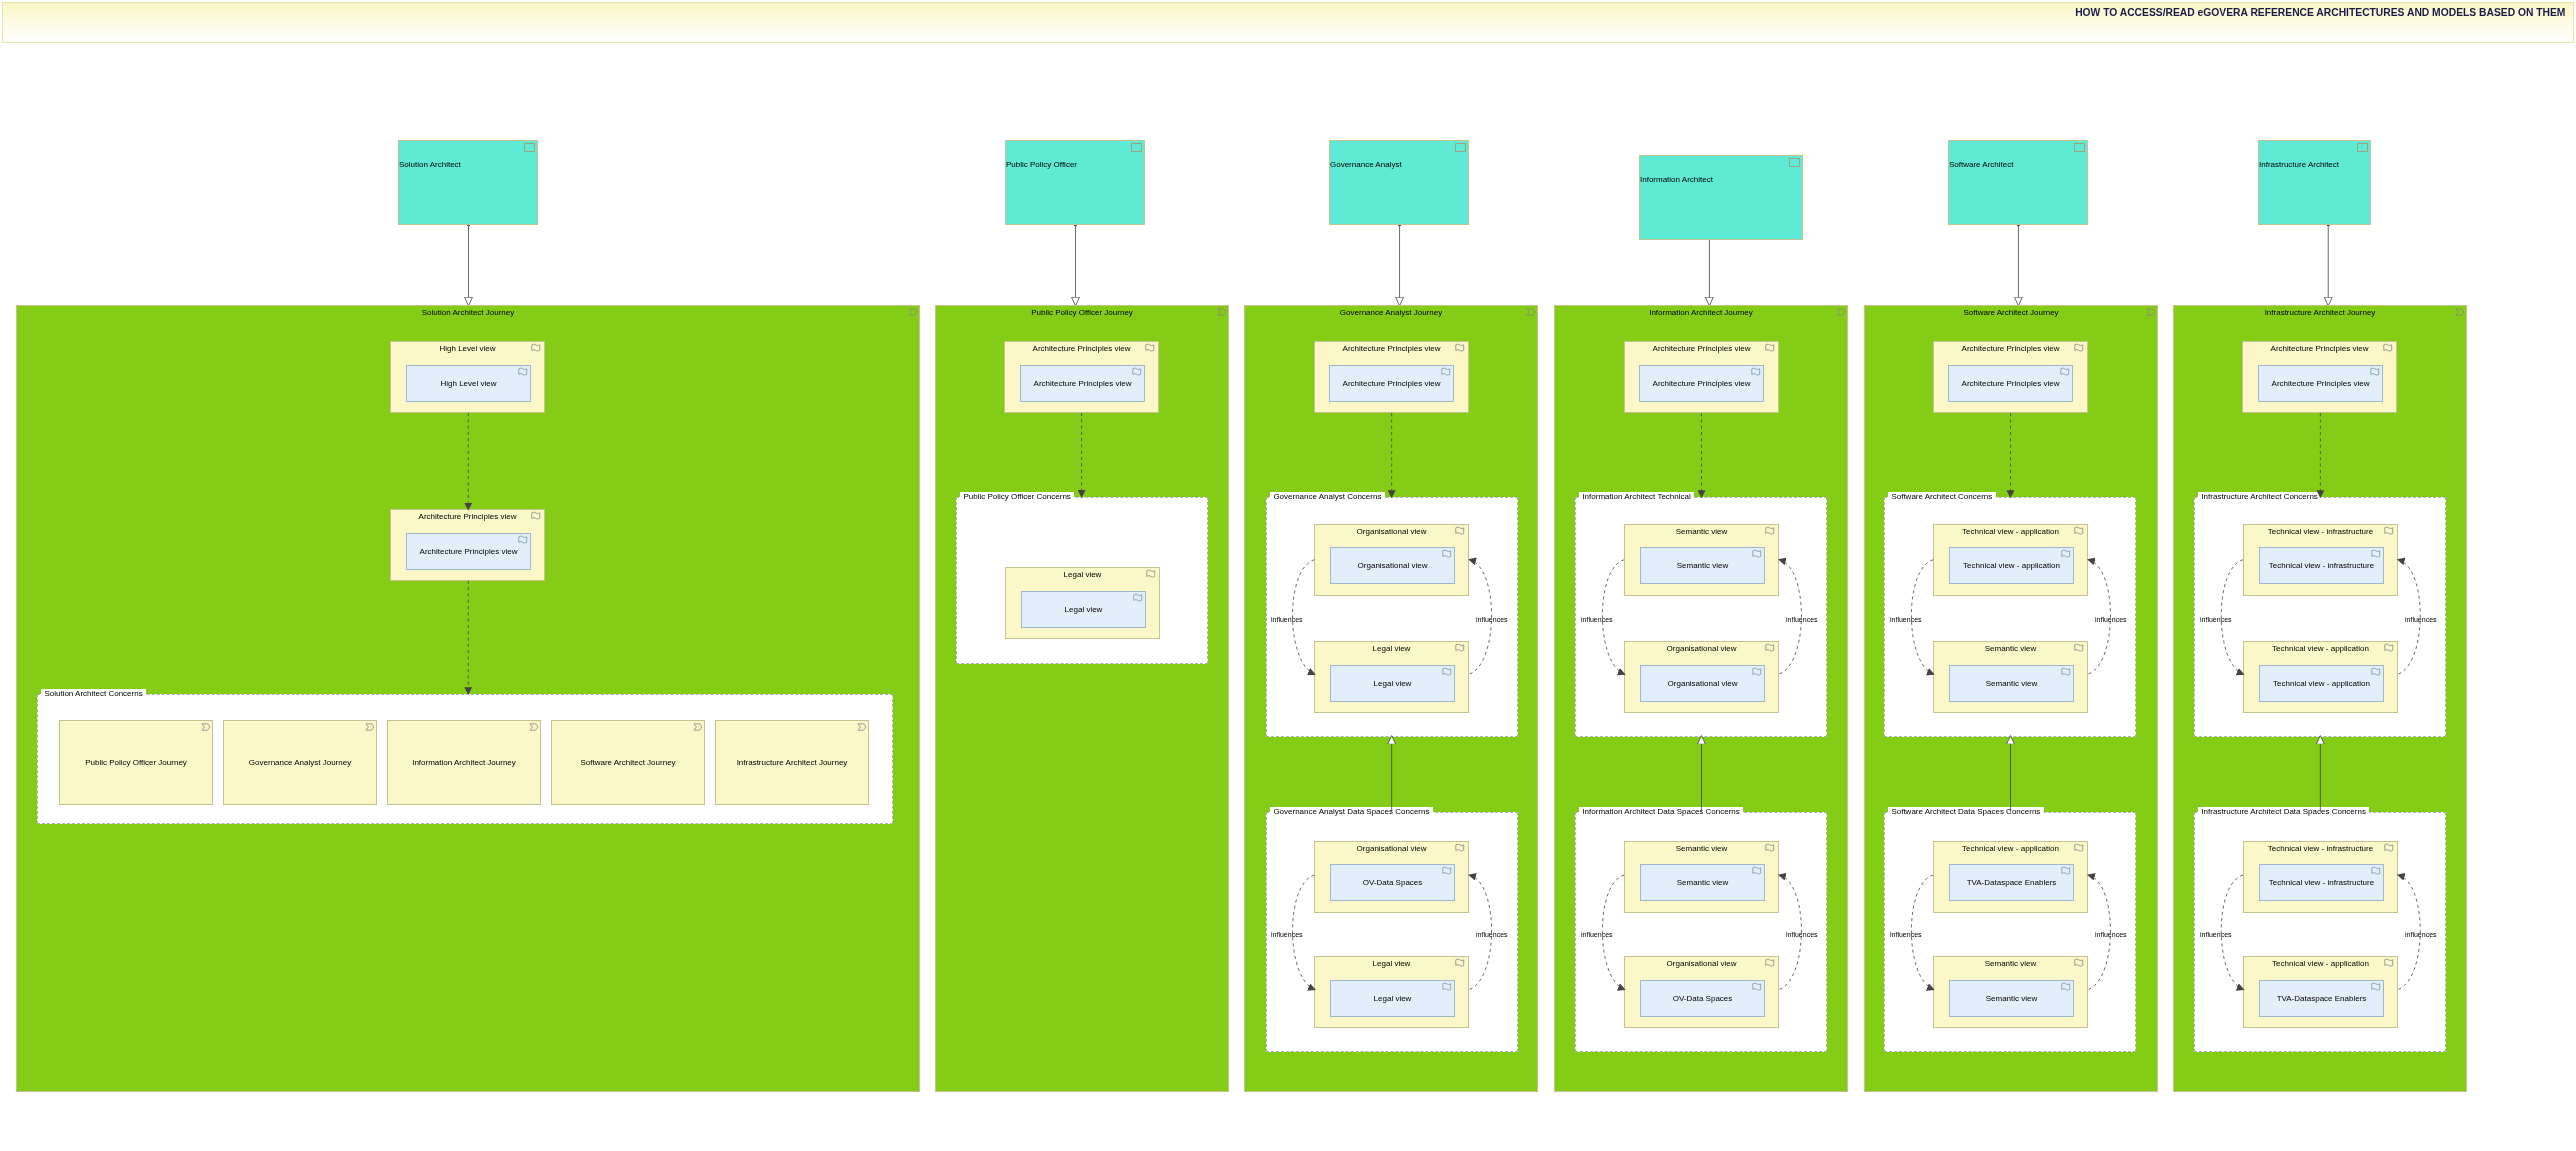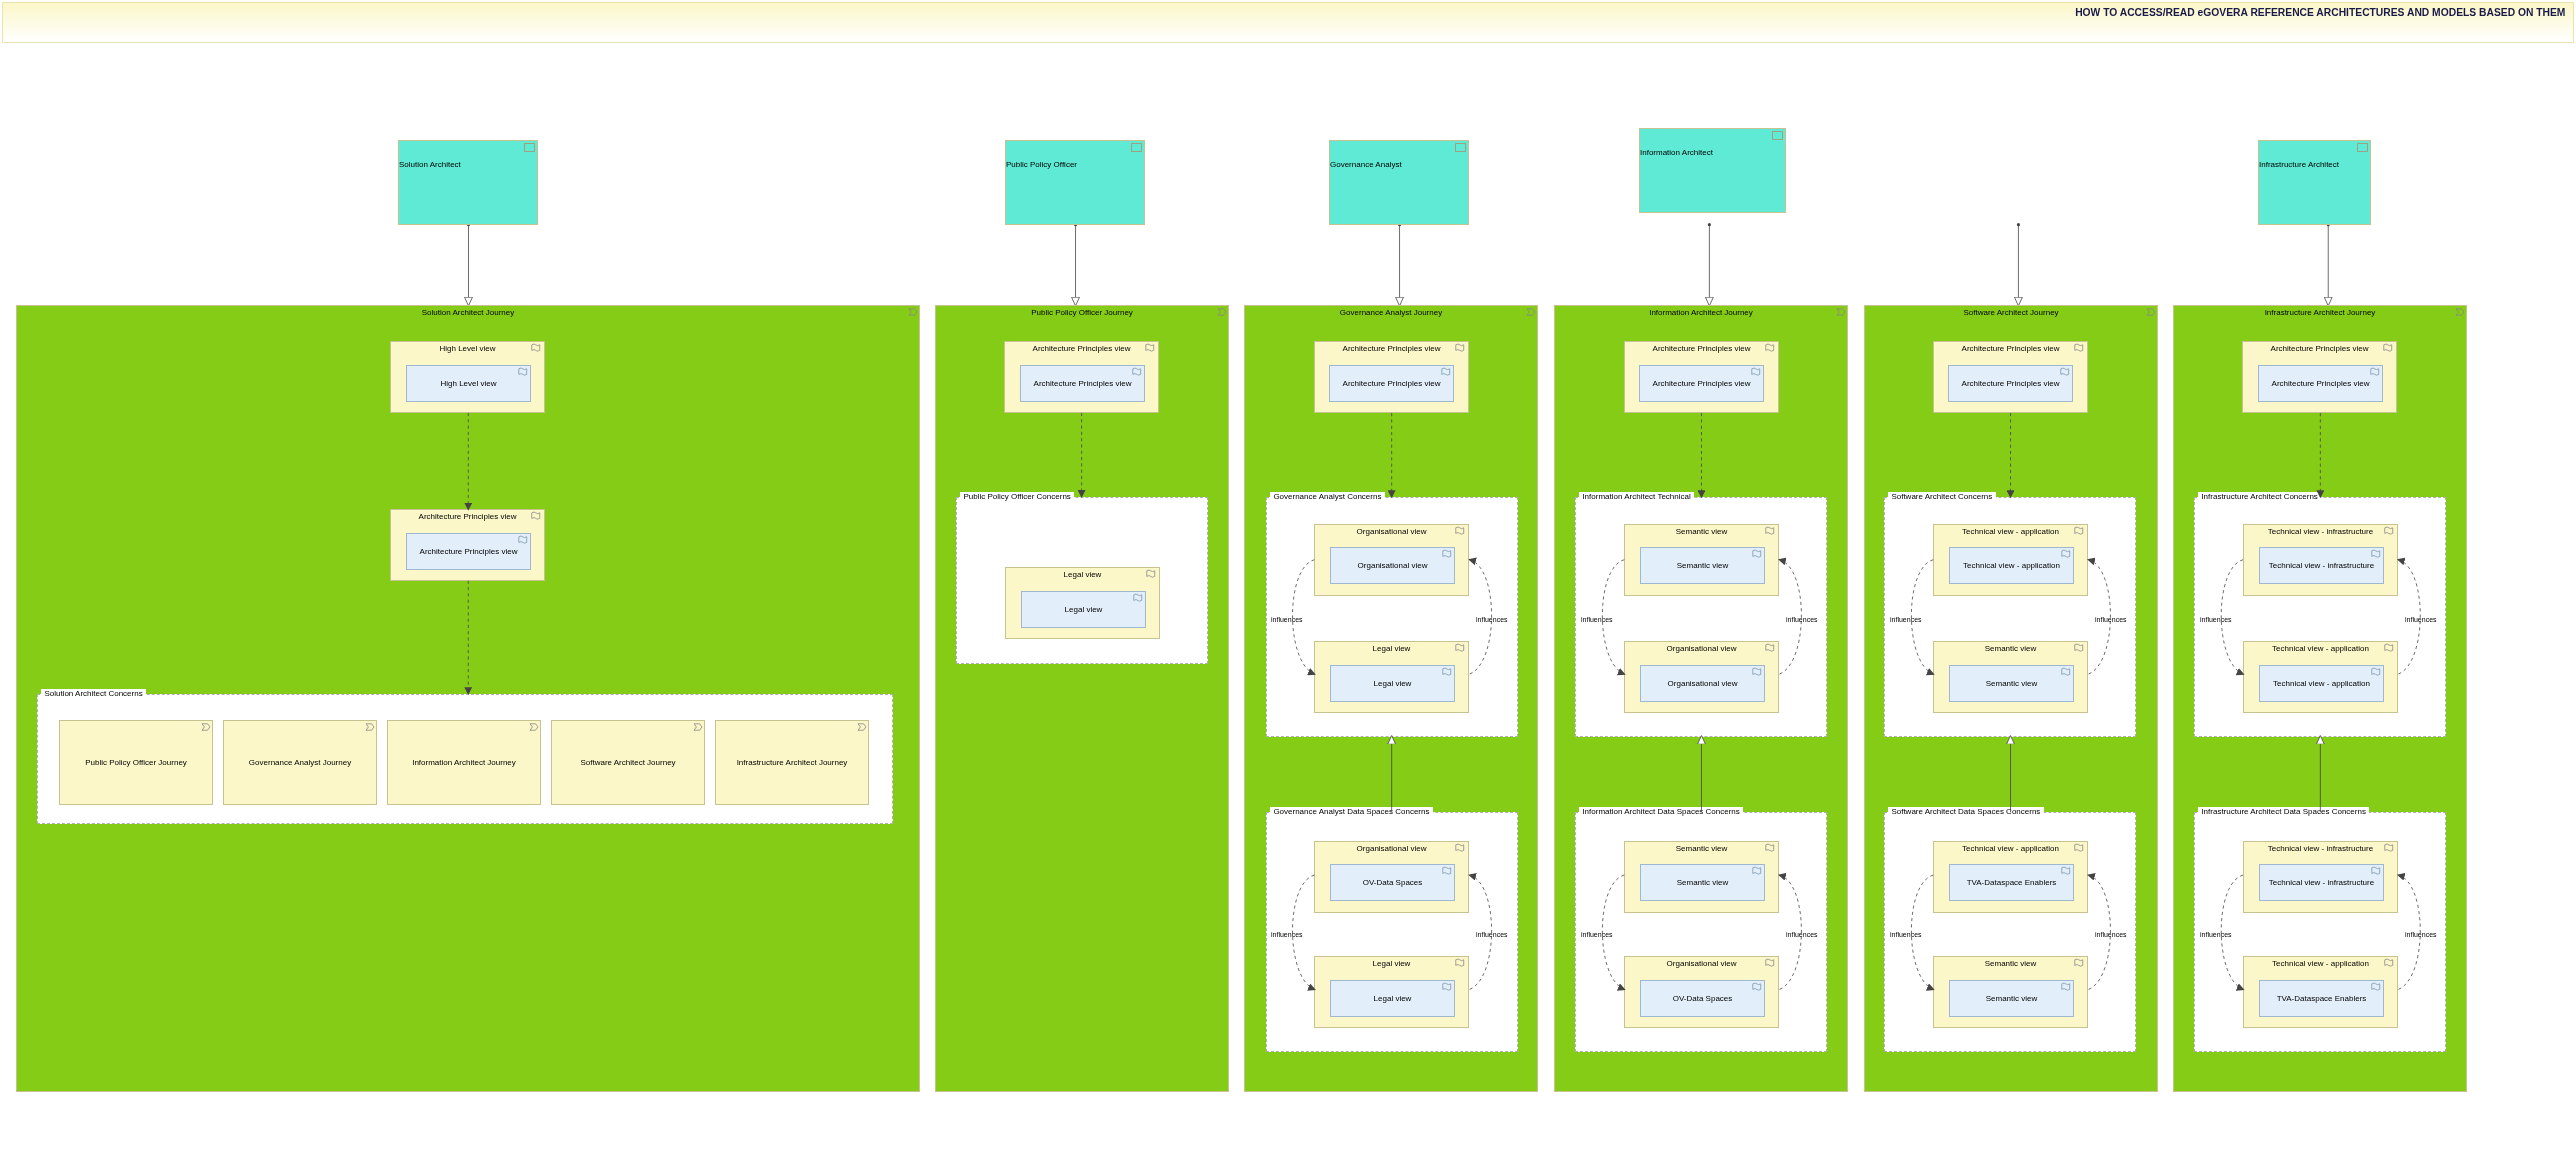--- a/index.html
+++ b/index.html
@@ -60,23 +60,27 @@
   <span>Solution Architect</span>
 </div>
 <div class="abs role" style="left:1005px;top:140px;width:140px;height:85px">
   <div class="tiny-icon"></div>
   <span>Public Policy Officer</span>
 </div>
 <div class="abs role" style="left:1329px;top:140px;width:140px;height:85px">
   <div class="tiny-icon"></div>
   <span>Governance Analyst</span>
 </div>
-<div class="abs role" style="left:1639px;top:128px;width:147px;height:85px">
+<div class="abs role" style="left:1639px;top:155px;width:164px;height:85px">
   <div class="tiny-icon"></div>
   <span>Information Architect</span>
+</div>
+<div class="abs role" style="left:1948px;top:140px;width:140px;height:85px">
+  <div class="tiny-icon"></div>
+  <span>Software Architect</span>
 </div>
 <div class="abs role" style="left:2258px;top:140px;width:113px;height:85px">
   <div class="tiny-icon"></div>
   <span>Infrastructure Architect</span>
 </div>
 
 <div class="abs journey" style="left:16px;top:305px;width:904px;height:787px">
   <div class="journey-title">Solution Architect Journey</div>
   <svg class="decor tiny-icon2" viewBox="0 0 10 10" width="8" height="8">
         <path d="M0,1 L7,1 L10,5 L7,9 L0,9 L3,5 Z" fill="none" stroke="#888"></path>

